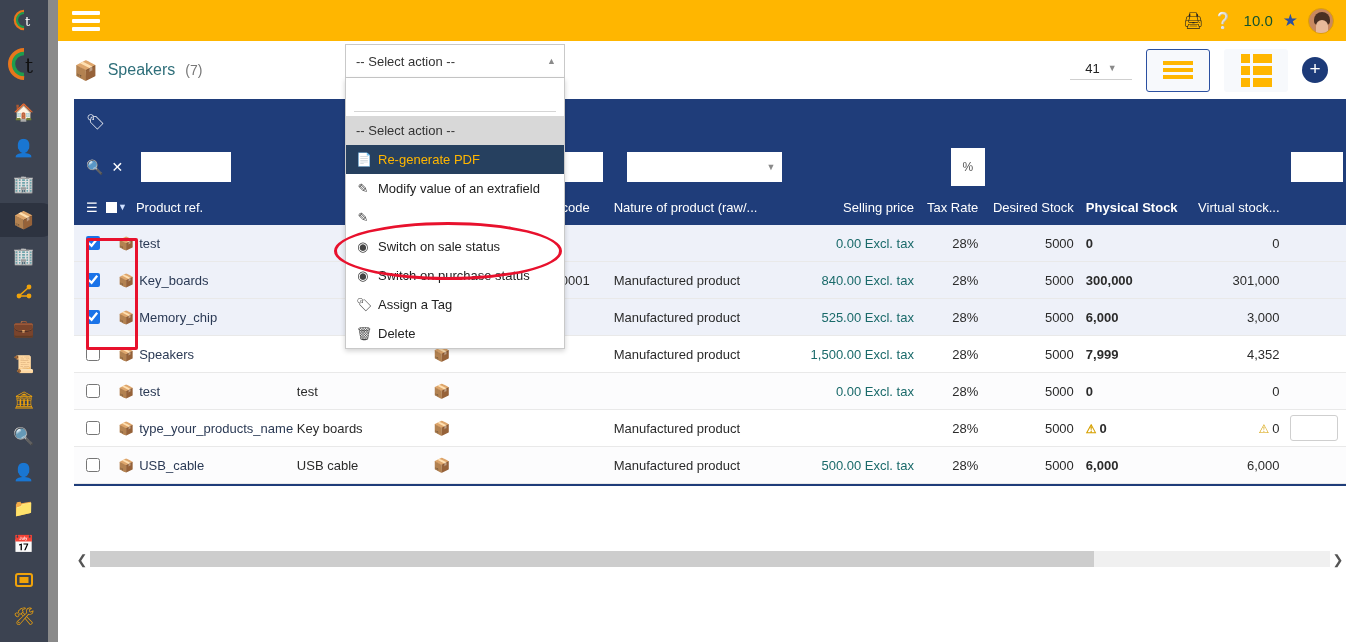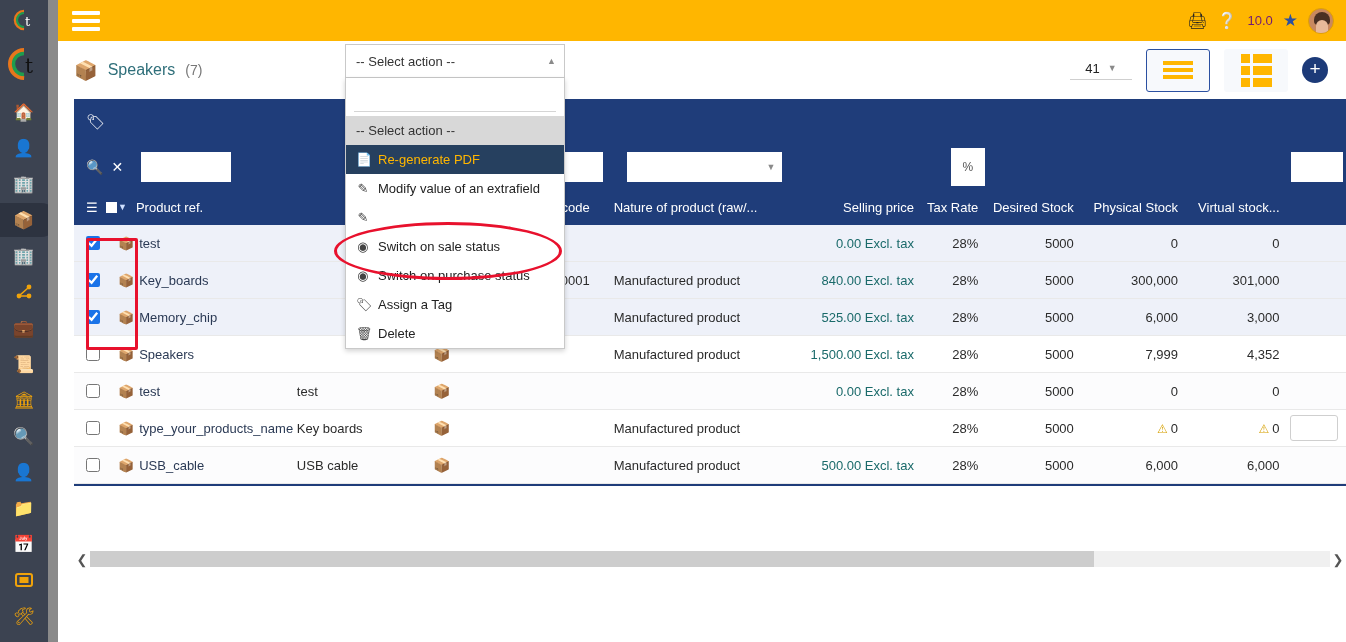--- a/index.html
+++ b/index.html
@@ -31,21 +31,21 @@
 
   
   .topbar {
     position:absolute; left:58px; top:0; width:1288px; height:41px;
     background:#ffb600; display:flex; align-items:center;
   }
   .burger { margin-left:14px; width:28px; cursor:pointer; }
   .burger i { display:block; height:4px; background:#fff; margin:4px 0; border-radius:1px; }
   .top-right { margin-left:auto; display:flex; align-items:center; gap:10px; padding-right:12px; }
   .top-right .ic { font-size:16px; color:#222; cursor:pointer; line-height:1; }
-  .ver { font-size:13px; color:#701a75; }
+  .ver { font-size:15px; color:#14532d; }
   .star { color:#2b50a1; font-size:17px; cursor:pointer; }
   .avatar {
     width:26px; height:26px; border-radius:50%; overflow:hidden; cursor:pointer;
     background:#c9885f; position:relative; border:1px solid #e0a100;
   }
   .avatar::before{ content:""; position:absolute; left:5px; top:3px; width:16px; height:13px;
      background:#4a2f23; border-radius:8px 8px 4px 4px; }
   .avatar::after{ content:""; position:absolute; left:7px; top:11px; width:12px; height:15px;
      background:#e8b99a; border-radius:6px 6px 3px 3px; }
 
@@ -143,21 +143,21 @@
 
   .c-chk   { width:34px; display:flex; align-items:center; }
   .c-ref   { width:190px; display:flex; align-items:center; gap:5px; white-space:nowrap; overflow:hidden; }
   .c-lab   { width:145px; white-space:nowrap; overflow:hidden; }
   .c-ic    { width:60px; display:flex; align-items:center; }
   .c-bar   { width:120px; text-align:right; padding-right:14px; white-space:nowrap; overflow:hidden; }
   .c-nat   { width:190px; padding-left:10px; white-space:nowrap; overflow:hidden; }
   .c-sel   { width:145px; text-align:right; padding-right:6px; color:#1a6a6a; white-space:nowrap; }
   .c-tax   { width:70px; text-align:right; padding-right:8px; white-space:nowrap; }
   .c-des   { width:105px; text-align:right; padding-right:12px; white-space:nowrap; }
-  .c-phy   { width:110px; text-align:right; padding-right:12px; white-space:nowrap; }
+  .c-phy   { width:110px; padding-right:12px; white-space:nowrap;font-weight:bold; }
   .c-vir   { width:105px; text-align:right; padding-right:10px; white-space:nowrap; }
   .c-end   { width:60px; display:flex; align-items:center; }
 
   .hrow .c-sel, .hrow .c-tax, .hrow .c-des, .hrow .c-phy, .hrow .c-vir { color:#fff; }
   .boxic { color:#f57c00; font-size:13px; line-height:1; }
   .reflink { color:#2b3a55; }
   .warn { color:#d6a000; font-size:12px; margin-right:3px; }
 
   input[type=checkbox]{ width:14px; height:14px; cursor:pointer; accent-color:#1a73e8; }
   .endinput { width:48px; height:26px; border:1px solid #cfcfcf; background:#fff; border-radius:3px; }

